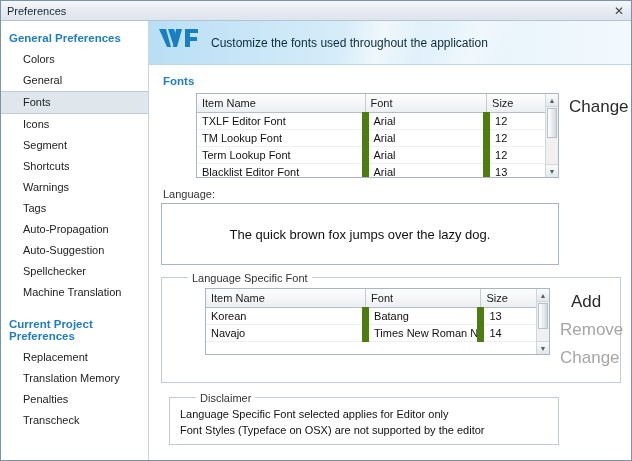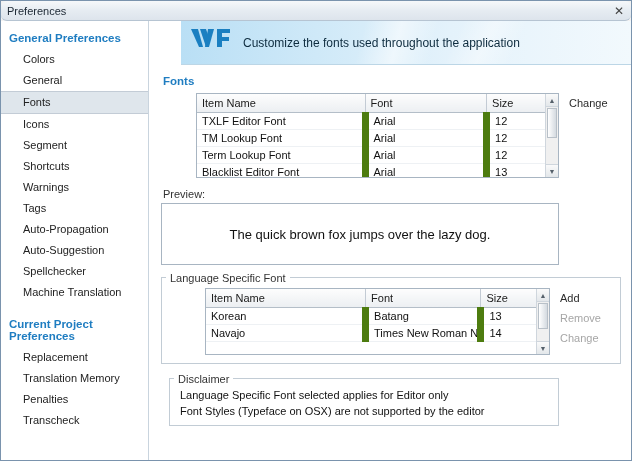--- a/index.html
+++ b/index.html
@@ -23,21 +23,20 @@
   }
   
   .titlebar {
     height: 20px;
     background: linear-gradient(to bottom, #f6f8fa 0%, #e6ecf2 50%, #dde4ec 100%);
     border-bottom: 1px solid #b6c4d2;
     display: flex;
     align-items: center;
     padding: 0 4px 0 6px;
     flex: 0 0 auto;
-    border-radius: 6px;
   }
   .titlebar .title {
     font-size: 11px;
     color: #1c2733;
   }
   .titlebar .spacer { flex: 1 1 auto; }
   .close-btn {
     width: 16px; height: 16px;
     display: flex; align-items: center; justify-content: center;
     color: #444; font-size: 12px;
@@ -88,21 +87,20 @@
   .banner {
     height: 44px;
     flex: 0 0 44px;
     position: relative;
     background:
       linear-gradient(to right, #b9dff5 0%, #cfe9f8 30%, #e4f2fb 60%, #f2f9fd 100%);
     border-bottom: 1px solid #bcd6e6;
     display: flex;
     align-items: center;
     overflow: hidden;
-    margin-left: 32px;
   }
   .banner::after {
     content: "";
     position: absolute;
     left: 0; top: 0; right: 0; bottom: 0;
     background:
       linear-gradient(105deg, rgba(255,255,255,0) 40%, rgba(255,255,255,.55) 48%, rgba(255,255,255,0) 56%),
       linear-gradient(115deg, rgba(255,255,255,0) 60%, rgba(255,255,255,.40) 67%, rgba(255,255,255,0) 74%);
     pointer-events: none;
   }
@@ -191,36 +189,37 @@
     border: 1px solid #b8c0c8;
   }
   
   .side-actions {
     width: 62px;
     flex: 0 0 62px;
     padding-left: 8px;
     padding-top: 2px;
   }
   .link-btn {
-    font-size: 11px;
+    font-size: 17px;
     color: #2b2b2b;
     padding: 2px 0 6px 2px;
     cursor: pointer;
+    text-align: center;
   }
   .link-btn.disabled { color: #a6a6a6; }
   
   .fieldset {
     border: 1px solid #c2ccd5;
     margin-top: 8px;
     padding: 8px 8px 8px 8px;
     position: relative;
   }
   .fieldset > .legend {
     position: absolute;
-    top: -6px; left: 4px;
+    top: -6px; left: 26px;
     background: #ffffff;
     padding: 0 4px;
     font-size: 11px;
     color: #333;
   }
   .preview-label {
     font-size: 11px;
     color: #333;
     margin: 10px 0 3px 2px;
   }
@@ -342,21 +341,21 @@
               <div class="sb-thumb" style="top:14px; height:30px;"></div>
               <div class="sb-arrow bottom">▼</div>
             </div>
           </div>
           <div class="side-actions">
             <div class="link-btn">Change</div>
           </div>
         </div>
 
         <div style="padding-right:62px;">
-          <div class="preview-label">Preview:</div>
+          <div class="preview-label">Language:</div>
           <div class="preview-box">
             <span>The quick brown fox jumps over the lazy dog.</span>
           </div>
         </div>
 
         <div class="fieldset" style="margin-top:12px; padding:10px 8px 8px 8px;">
           <span class="legend">Language Specific Font</span>
           <div class="row">
             <div class="grid-wrap" style="flex:1 1 auto; height:67px;">
               <table class="grid">

